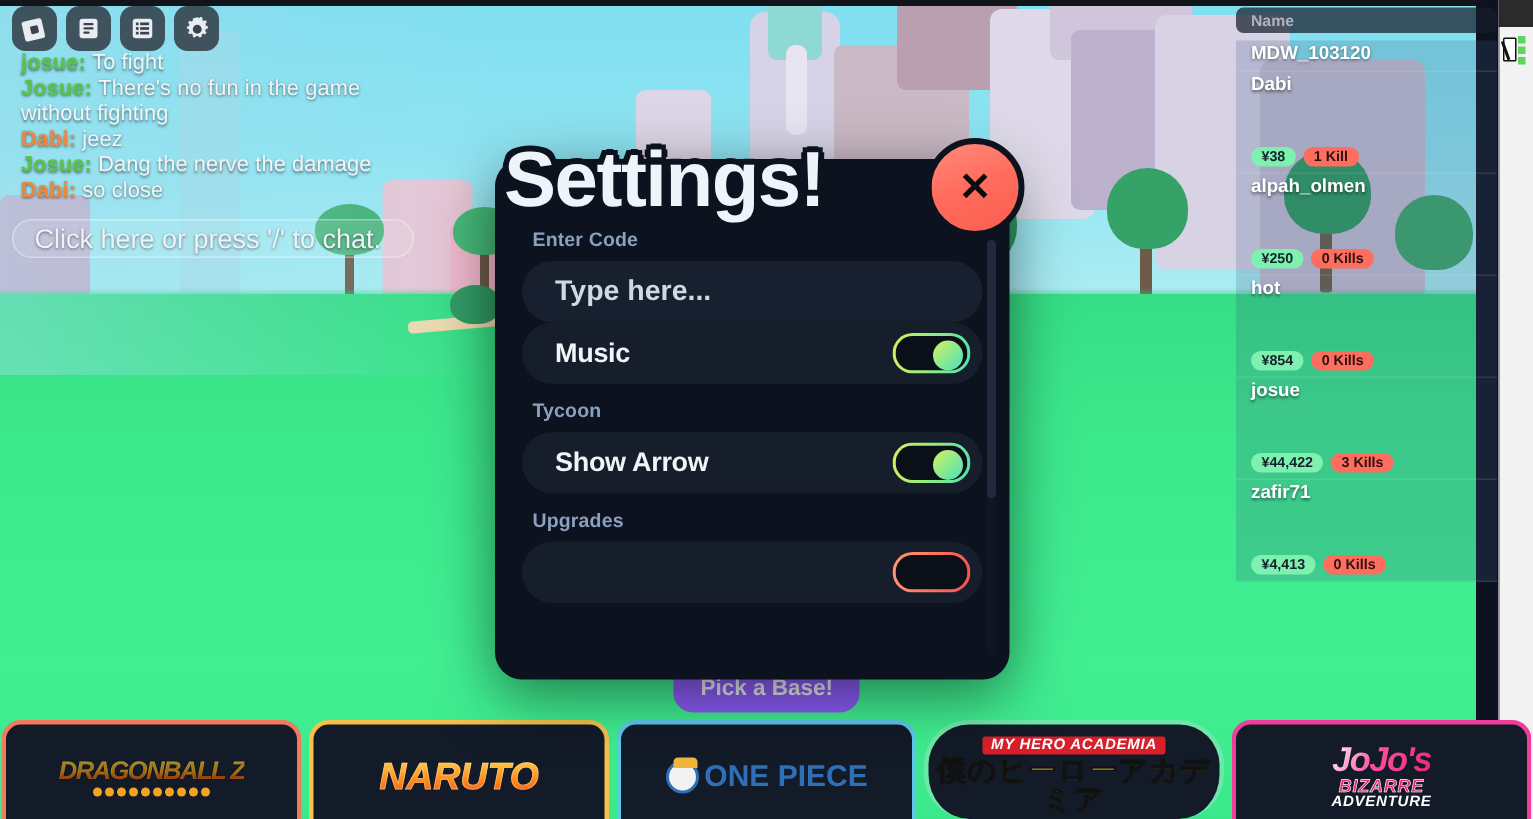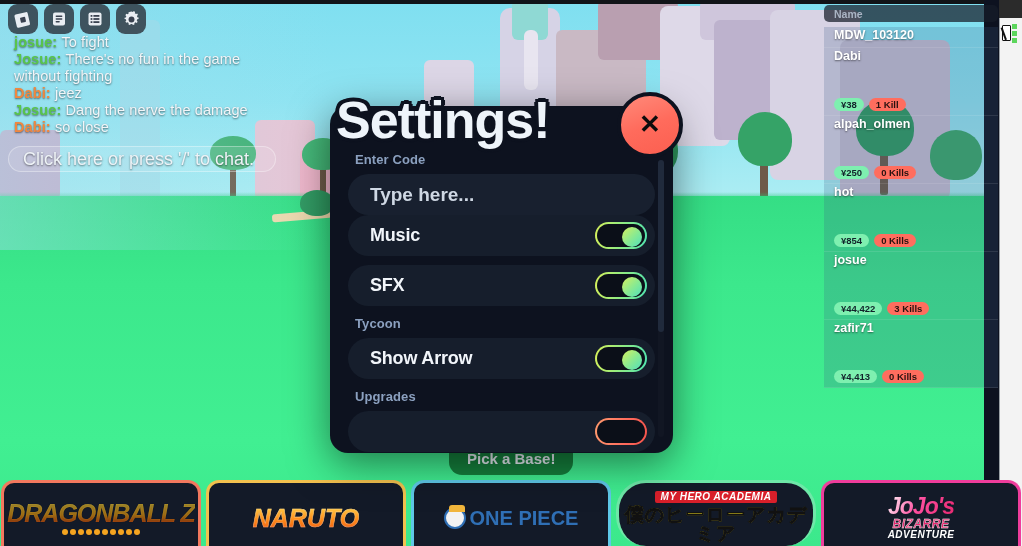--- a/index.html
+++ b/index.html
@@ -300,21 +300,21 @@
   .scroll-thumb {
     width: 6px; height: 172px;
     border-radius: 3px;
     background: #202a3c;
   }
 
   
   .pick-base {
     position: absolute; left: 449px; top: 444px;
     padding: 6px 18px 8px 18px;
-    background: #15803d;
+    background: #8b5cf6;
     border-radius: 0 0 13px 13px;
     color: #e9eff6;
     font-size: 15px;
     font-weight: bold;
     z-index: 55;
   }
 
   
   .cards {
     position: absolute; left: 0; bottom: 0;
@@ -335,21 +335,21 @@
   }
   .card-logo {
     font-weight: bold;
     text-align: center;
     line-height: 1;
     user-select: none;
   }
 
   
   .logo-dbz {
-    font-size: 25px; letter-spacing: -1px;
+    font-size: 17px; letter-spacing: -1px;
     font-style: italic;
     background: linear-gradient(180deg, #ffe14a 0%, #ffb020 55%, #e03a10 100%);
     -webkit-background-clip: text; background-clip: text; color: transparent;
     text-shadow: 0 0 1px rgba(0,0,0,0.4);
     margin-top: 6px;
   }
   .dbz-wrap { display: flex; flex-direction: column; align-items: center; }
   .dbz-stars { display: flex; gap: 2px; margin-top: 3px; }
   .dbz-star { width: 6px; height: 6px; border-radius: 50%; background: #f4a420; }
 
@@ -555,26 +555,20 @@
     <div class="settings-body">
       <div id="settings-sections">
           <div class="section-label">Enter Code</div>
           <div class="code-input">Type here...</div>
           <div class="setting-row">
             <span class="setting-label">Music</span>
             <div class="toggle on">
               <div class="knob"></div>
             </div>
           </div>
-          <div class="setting-row">
-            <span class="setting-label">SFX</span>
-            <div class="toggle on">
-              <div class="knob"></div>
-            </div>
-          </div>
           <div class="section-label">Tycoon</div>
           <div class="setting-row">
             <span class="setting-label">Show Arrow</span>
             <div class="toggle on">
               <div class="knob"></div>
             </div>
           </div>
           <div class="section-label">Upgrades</div>
           <div class="setting-row">
             <span class="setting-label"></span>

